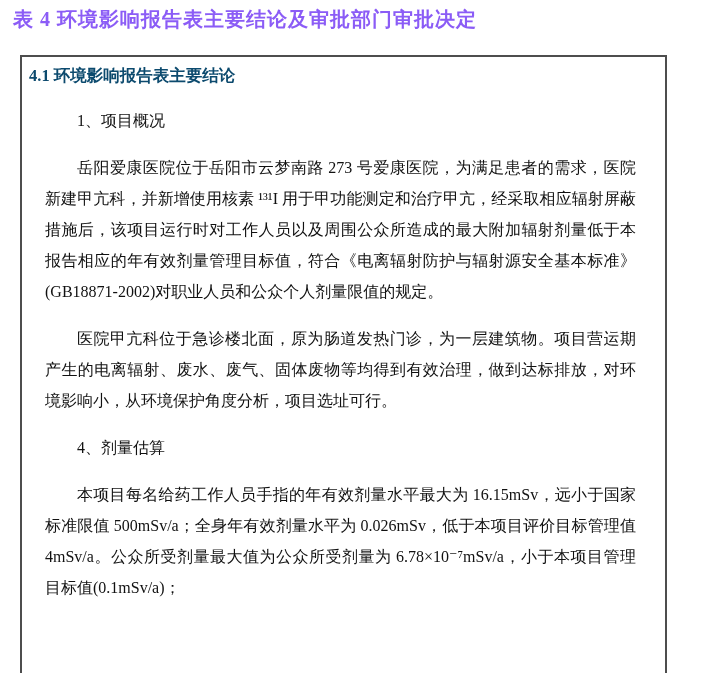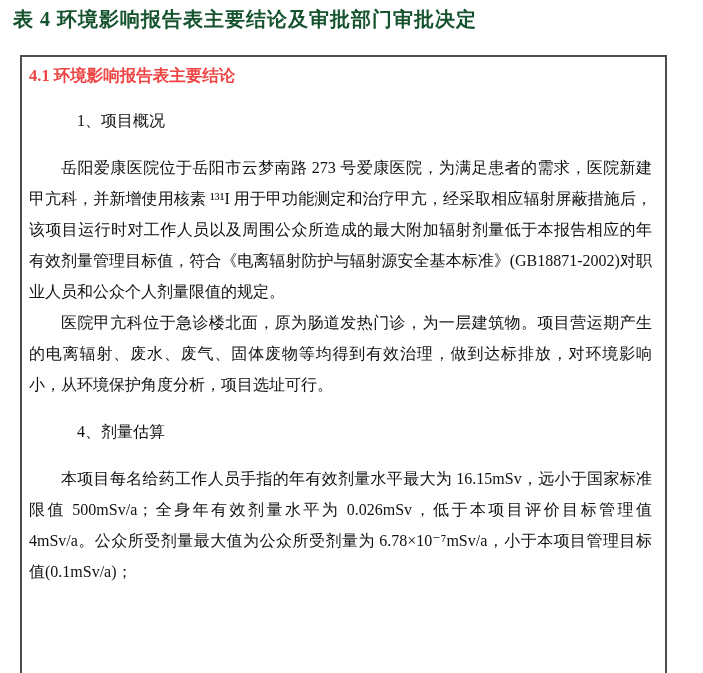--- a/index.html
+++ b/index.html
@@ -15,56 +15,56 @@
     font-family: "Liberation Serif", "DejaVu Serif", serif;
     color: #111111;
   }
   .doc-title {
     position: absolute;
     left: 13px;
     top: 6px;
     font-size: 20px;
     font-weight: bold;
     letter-spacing: 1px;
-    color: #14532d;
+    color: #8b5cf6;
     white-space: nowrap;
   }
   .main-box {
     position: absolute;
     left: 20px;
     top: 55px;
     width: 647px;
     height: 640px; 
     box-sizing: border-box;
     border: 2px solid #4d4d4d;
     border-bottom: none;
     padding: 6px 13px 0 7px;
     background: #ffffff;
   }
   .box-header {
     font-size: 16.5px;
     font-weight: bold;
     line-height: 26px;
-    color: #ef4444;
+    color: #0c4a6e;
     margin-bottom: 2px;
   }
   .box-content {
     font-size: 16px;
     line-height: 31px;
     text-align: justify;
   }
   .sec-heading {
     text-indent: 2em;
     line-height: 31px;
     margin: 16px;
   }
   .para {
     text-indent: 2em;
     line-height: 31px;
-    margin: 0;
+    margin: 16px;
     text-align: justify;
   }
 </style>
 </head>
 <body>
 
 <div class="doc-title">表 4  环境影响报告表主要结论及审批部门审批决定</div>
 
 <div class="main-box">
   <div class="box-header">4.1 环境影响报告表主要结论</div>

